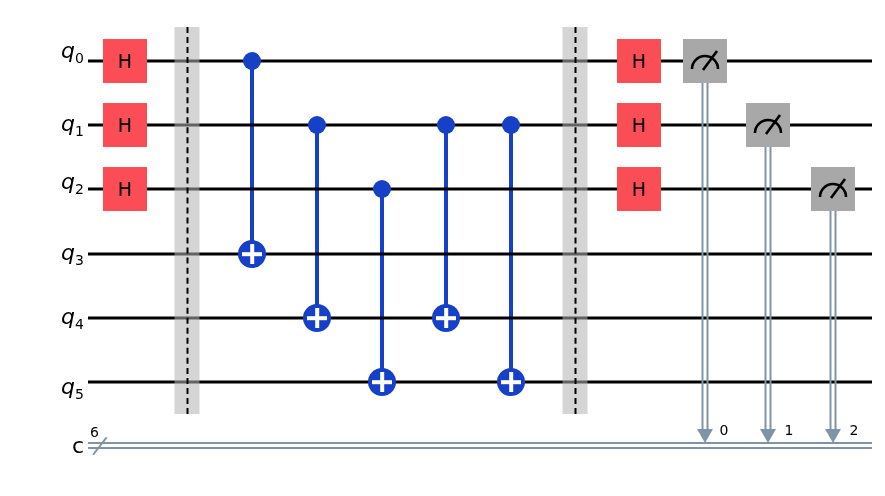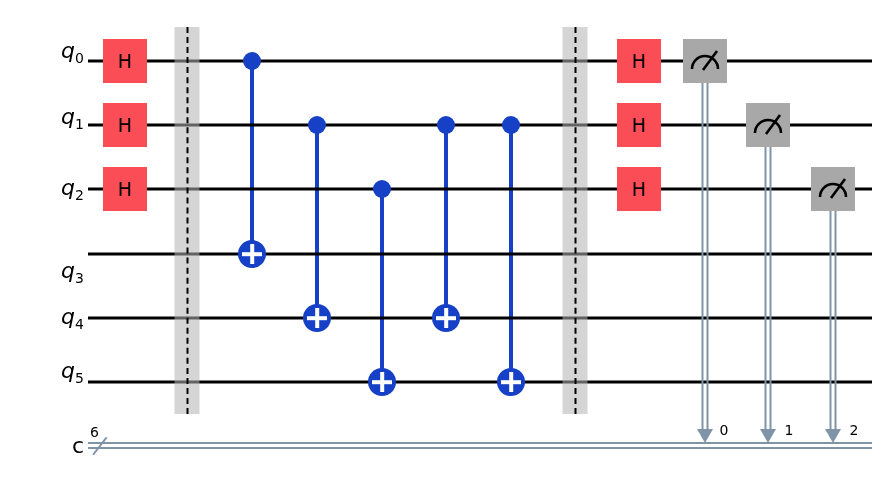--- a/index.html
+++ b/index.html
@@ -56,25 +56,25 @@
     border-top:14px solid #8094A8;transform:translateX(-50%);z-index:4;}
   .bitnum{position:absolute;font-size:14px;color:#000;
     transform:translate(-50%,-50%);z-index:5;}
 </style>
 </head>
 <body>
 
 <div class="canvas">
 
   <div class="qlabel" style="top:52px"><span>q</span><sub>0</sub></div>
-  <div class="qlabel" style="top:118px"><span>q</span><sub>1</sub></div>
-  <div class="qlabel" style="top:189px"><span>q</span><sub>2</sub></div>
-  <div class="qlabel" style="top:272px"><span>q</span><sub>3</sub></div>
+  <div class="qlabel" style="top:125px"><span>q</span><sub>1</sub></div>
+  <div class="qlabel" style="top:183px"><span>q</span><sub>2</sub></div>
+  <div class="qlabel" style="top:254px"><span>q</span><sub>3</sub></div>
   <div class="qlabel" style="top:318px"><span>q</span><sub>4</sub></div>
-  <div class="qlabel" style="top:372px"><span>q</span><sub>5</sub></div>
+  <div class="qlabel" style="top:388px"><span>q</span><sub>5</sub></div>
 
   <div class="clabel" style="top:447px"><span>c</span></div>
   <div class="creg-size">6</div>
   <div class="creg-slash"></div>
 
   <div class="qwire" style="top:61px"></div>
   <div class="qwire" style="top:125px"></div>
   <div class="qwire" style="top:189px"></div>
   <div class="qwire" style="top:254px"></div>
   <div class="qwire" style="top:318px"></div>

